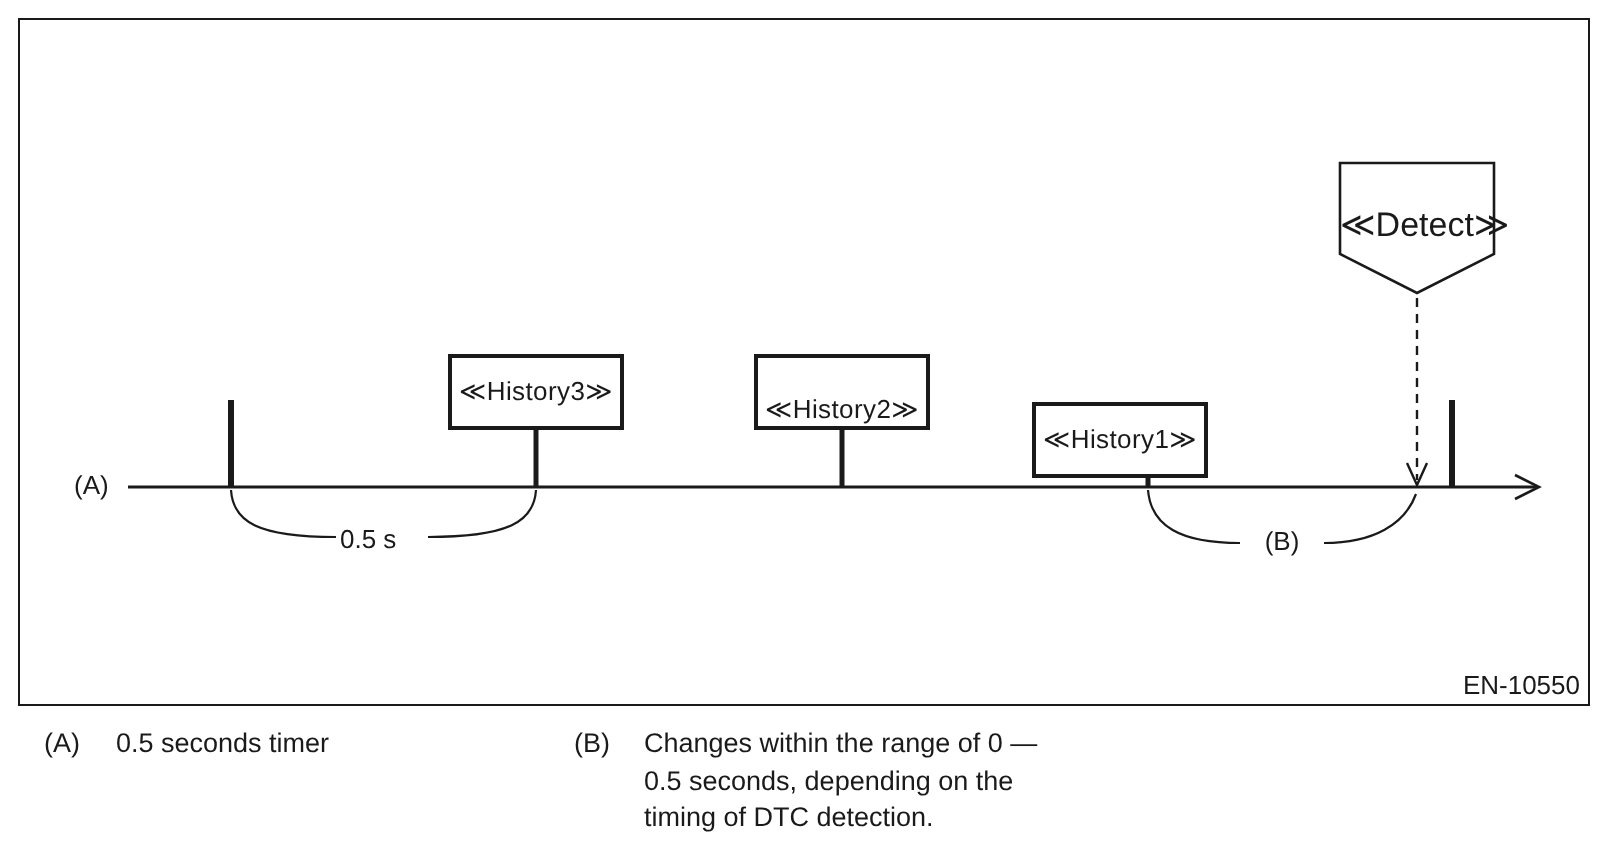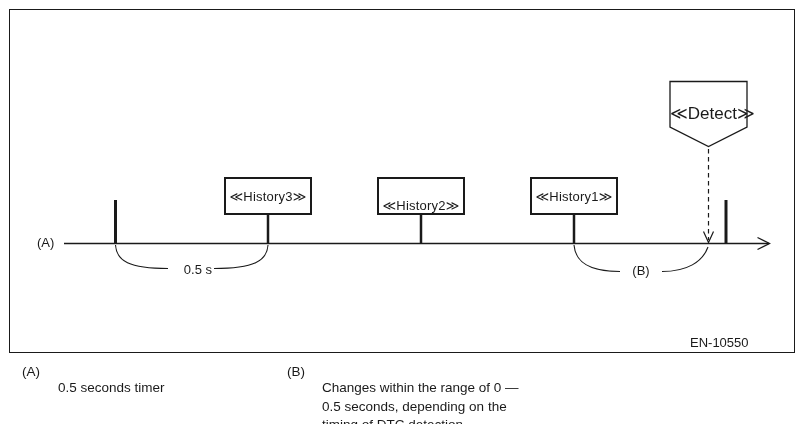--- a/index.html
+++ b/index.html
@@ -62,36 +62,37 @@
     top: 103px;
     width: 78px;
     text-align: center;
     font-size: 17px;
   }
   .timer-label {
     position: absolute;
     left: 170px;
     top: 262px;
     width: 42px;
-    text-align: right;
+    text-align: left;
     font-size: 13px;
   }
   .range-label {
     position: absolute;
     left: 622px;
     top: 263px;
     width: 38px;
     text-align: center;
     font-size: 13px;
   }
   .figure-id {
     position: absolute;
     left: 690px;
     top: 335px;
     width: 100px;
+    text-align: right;
     font-size: 13px;
   }
   .legend {
     position: absolute;
     left: 0;
     top: 363px;
     width: 804px;
   }
   .legend-item {
     position: absolute;
@@ -100,21 +101,20 @@
     line-height: 18.5px;
   }
   .legend-item .key {
     position: absolute;
     left: 0;
     top: 0;
   }
   .legend-item .desc {
     position: absolute;
     top: 0;
-    margin-top: 16px;
   }
   .legend-a { left: 22px; }
   .legend-a .desc { left: 36px; width: 220px; }
   .legend-b { left: 287px; }
   .legend-b .desc { left: 35px; width: 208px; }
 </style>
 </head>
 <body>
 
 <div class="stage">
@@ -155,21 +155,21 @@
   </svg>
 
   <div class="lbl" style="left:37px; top:236px;">(A)</div>
 
   <div class="marker-box" style="left:224px;">
     <span>≪History3≫</span>
   </div>
   <div class="marker-box" style="left:377px;align-items:flex-end;">
     <span>≪History2≫</span>
   </div>
-  <div class="marker-box" style="left:530px;">
+  <div class="marker-box" style="left:516px;margin-top:24px;">
     <span>≪History1≫</span>
   </div>
 
   <div class="detect-label">≪Detect≫</div>
 
   <div class="timer-label">0.5 s</div>
   <div class="range-label">(B)</div>
 
   <div class="figure-id">EN-10550</div>
 

